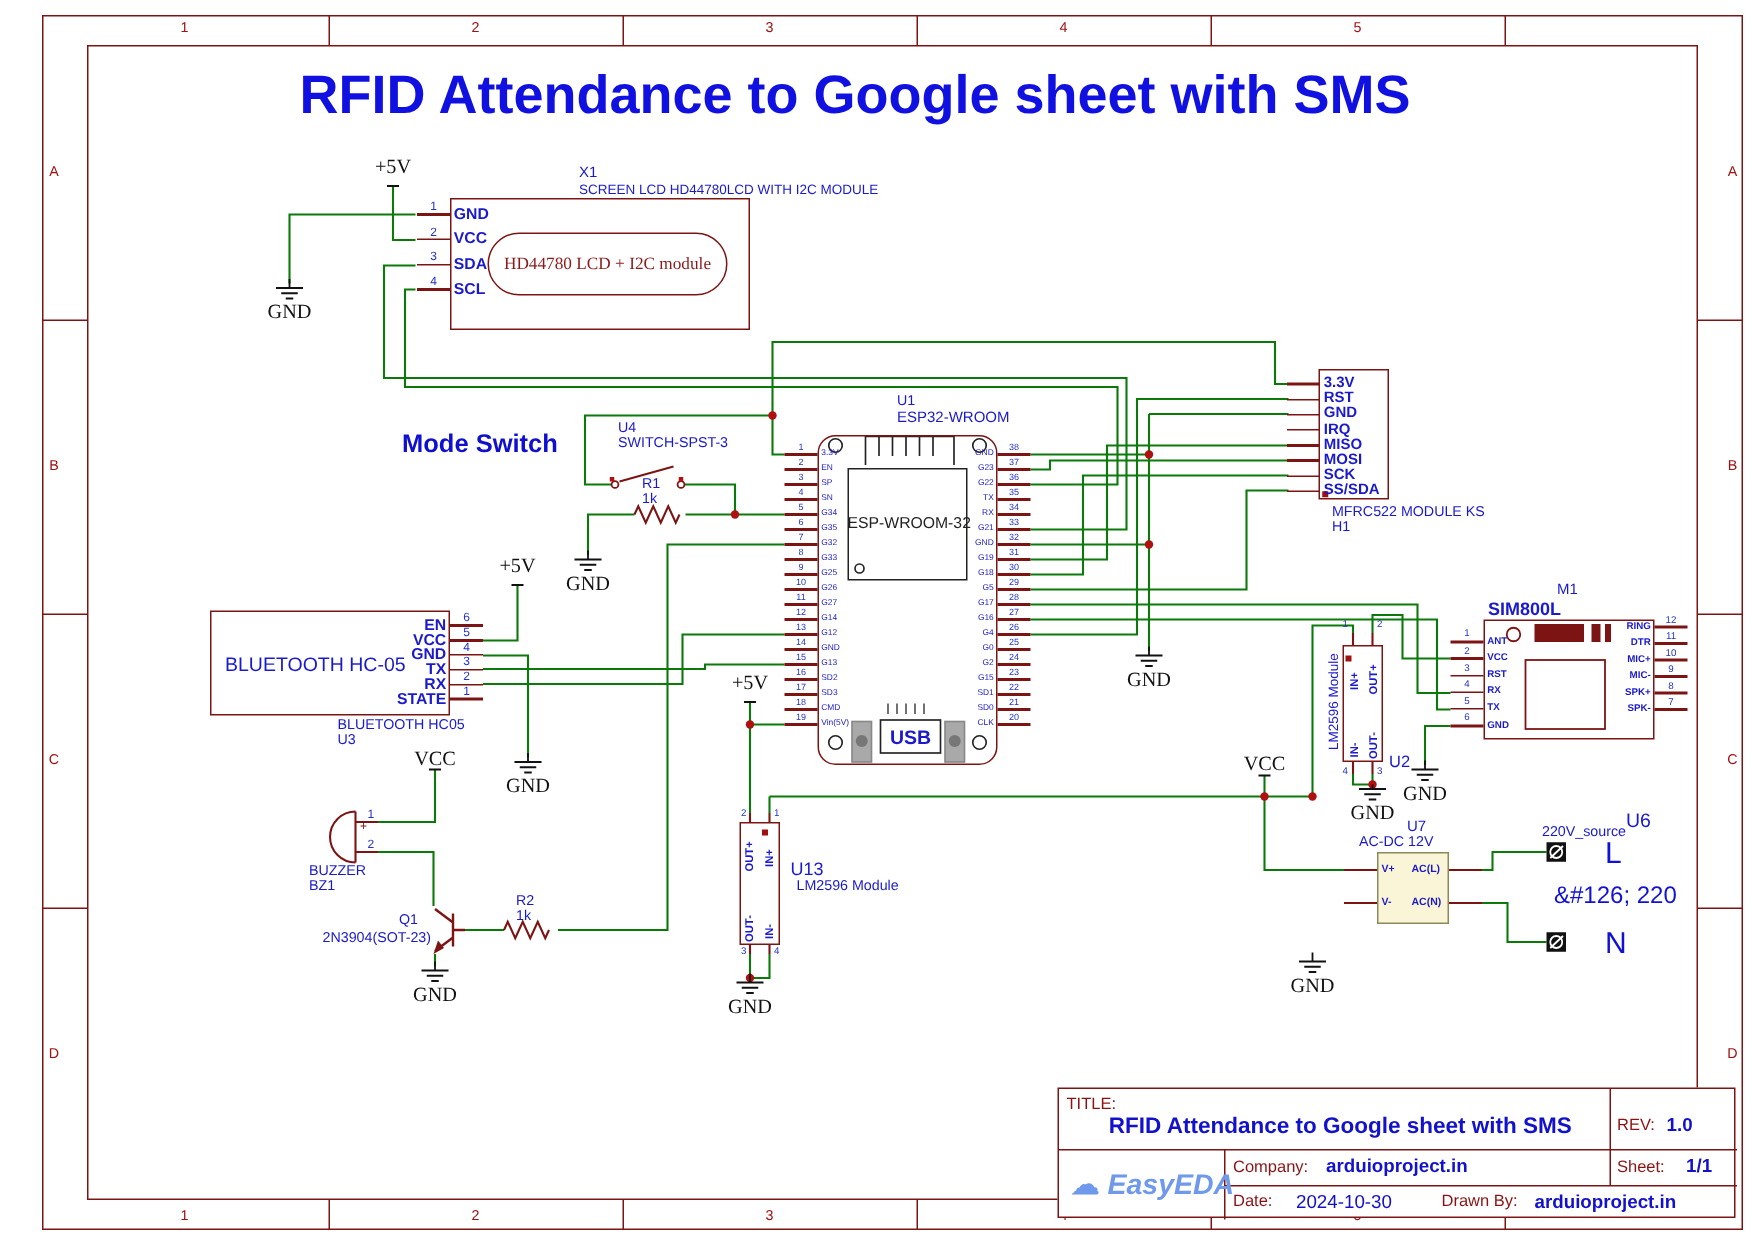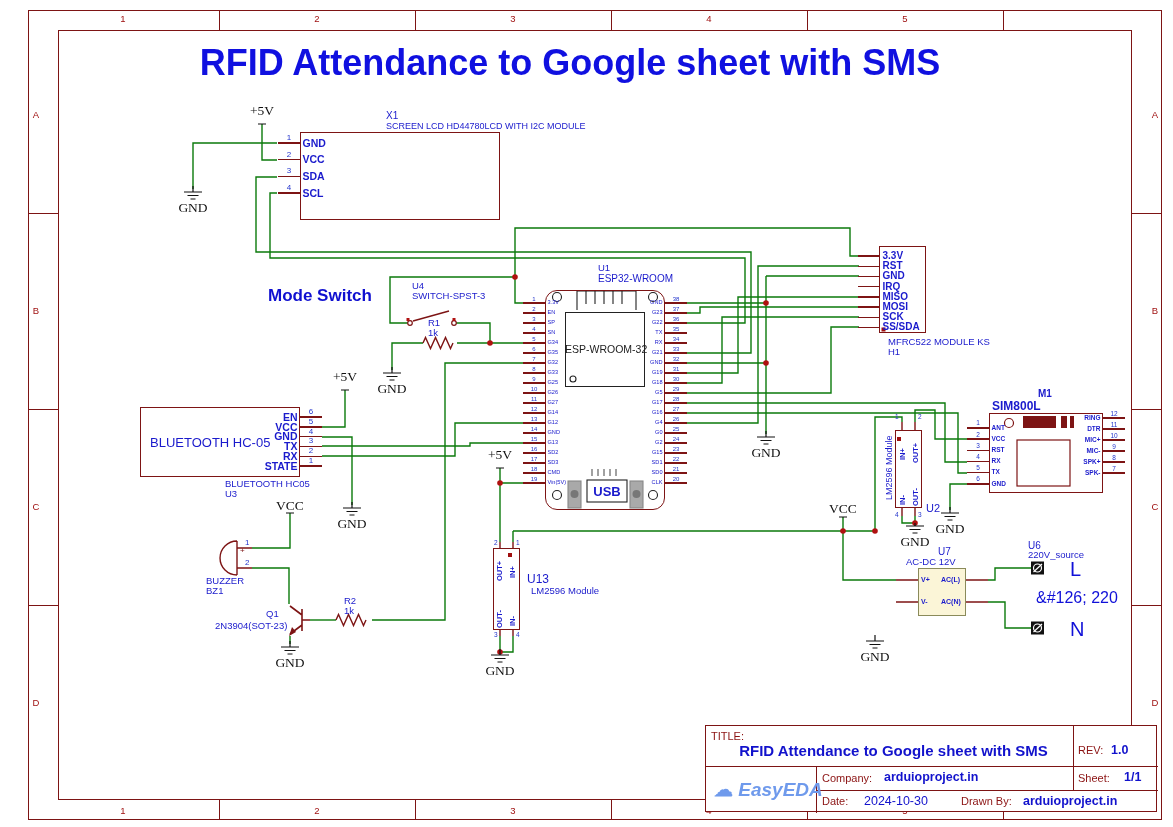--- a/index.html
+++ b/index.html
@@ -229,20 +229,23 @@
       <line x1="1033.5" y1="572" x2="1042" y2="564" stroke="#fff" stroke-width="1.2"></line>
       <rect x="1031" y="621.5" width="13" height="13" fill="#111"></rect>
       <circle cx="1037.5" cy="628" r="4" stroke="#fff" fill="none" stroke-width="1.2"></circle>
       <line x1="1033.5" y1="632" x2="1042" y2="624" stroke="#fff" stroke-width="1.2"></line>
     </g>
   </svg>
 
   <div class="lbl" style="left:90px;top:42px;width:960px;text-align:center;font-size:36px;font-weight:bold;color:#1010e0">RFID Attendance to Google sheet with SMS</div>
 
   <div class="box" style="left:300px;top:132px;width:200px;height:88px"></div>
+  <div style="position:absolute;z-index:2;left:325px;top:155px;width:160px;height:42px;border:1px solid #7d1414;border-radius:21px;display:flex;align-items:center;justify-content:center">
+    <span style="font-family:'Liberation Serif',serif;font-size:11.5px;color:#8b1a1a;white-space:nowrap">HD44780 LCD + I2C module</span>
+  </div>
   <div class="lbl" style="left:386px;top:110px;font-size:10px">X1</div>
   <div class="lbl" style="left:386px;top:121px;font-size:9px">SCREEN LCD HD44780LCD WITH I2C MODULE</div>
   <div class="pins" id="lcd-rows" style="left:278px;top:134.7px;width:70px">
 
   <div class="prow">
       <span class="stub">
           <b class="ln"></b>
           <i class="pn">1</i>
         </span>
       <span class="plab">GND</span>
@@ -679,21 +682,21 @@
     </div>
       <div class="prow">
       <span class="stub">
           <b class="ln"></b>
         </span>
       <span class="plab">SS/SDA</span>
     </div>
     </div>
 
   <div class="box" style="left:989px;top:413px;width:114px;height:80px"></div>
-  <div class="lbl" style="left:1038px;top:388px;font-size:10px;font-weight:bold">M1</div>
+  <div class="lbl" style="left:1038px;top:388px;font-size:10px;font-weight:normal">M1</div>
   <div class="lbl" style="left:992px;top:400px;font-size:12px;font-weight:bold">SIM800L</div>
   <div class="pins" id="sim-left" style="left:967px;top:422.4px;width:60px">
 
   <div class="prow">
       <span class="stub">
           <b class="ln"></b>
           <i class="pn">1</i>
         </span>
       <span class="plab">ANT</span>
     </div>
@@ -804,21 +807,21 @@
   <div class="lbl" style="left:926px;top:502px;font-size:11px">U2</div>
 
   <div class="box" style="left:918px;top:568px;width:48px;height:48px;background:#fbf5d7;border:1px solid #8a8a5a"></div>
   <div class="lbl" style="left:938px;top:546px;font-size:10px">U7</div>
   <div class="lbl" style="left:906px;top:557px;font-size:9.5px">AC-DC 12V</div>
   <span class="lbl" style="left:921px;top:576px;font-size:7px;font-weight:bold">V+</span>
   <span class="lbl" style="left:921px;top:598px;font-size:7px;font-weight:bold">V-</span>
   <span class="lbl" style="left:941px;top:576px;font-size:7px;font-weight:bold">AC(L)</span>
   <span class="lbl" style="left:941px;top:598px;font-size:7px;font-weight:bold">AC(N)</span>
 
-  <div class="lbl" style="left:1028px;top:540px;font-size:10px">U6</div>
+  <div class="lbl" style="left:1084px;top:540px;font-size:13px">U6</div>
   <div class="lbl" style="left:1028px;top:550px;font-size:9.5px">220V_source</div>
   <div class="lbl" style="left:1070px;top:558px;font-size:20px;color:#1010d8">L</div>
   <div class="lbl" style="left:1070px;top:618px;font-size:20px;color:#1010d8">N</div>
   <div class="lbl" style="left:1036px;top:589px;font-size:16px;color:#1010d8">&amp;#126; 220</div>
 
   <div style="position:absolute;z-index:3;left:705px;top:725px;width:452px;height:87px;border:1.5px solid #7d1414;background:#fff">
     <div style="position:absolute;left:0;top:40px;width:452px;height:1px;background:#7d1414"></div>
     <div style="position:absolute;left:110px;top:40px;width:1px;height:47px;background:#7d1414"></div>
     <div style="position:absolute;left:110px;top:64px;width:342px;height:1px;background:#7d1414"></div>
     <div style="position:absolute;left:367px;top:0;width:1px;height:64px;background:#7d1414"></div>

